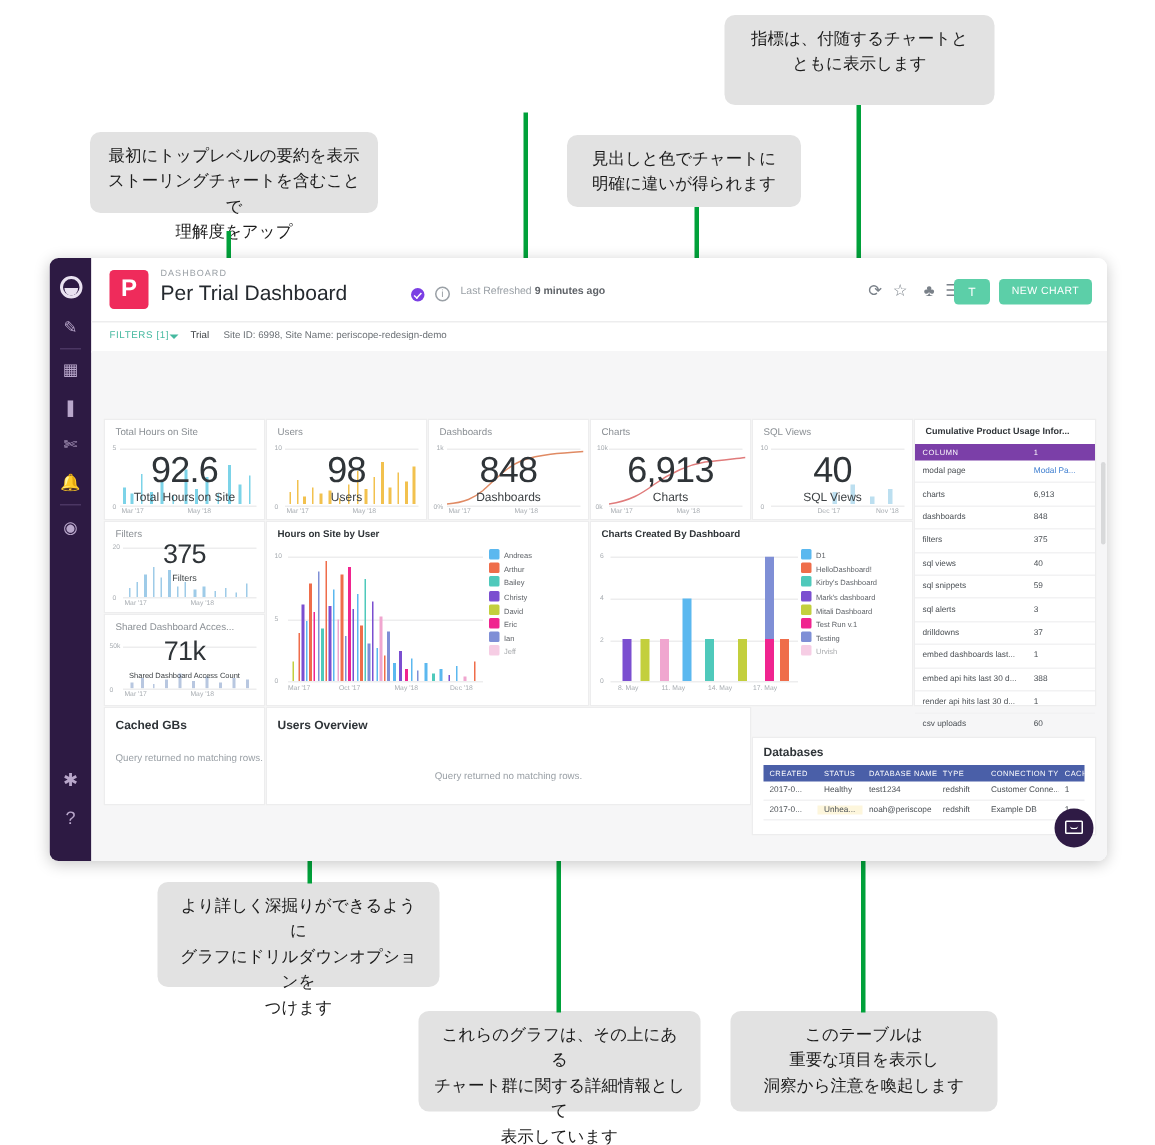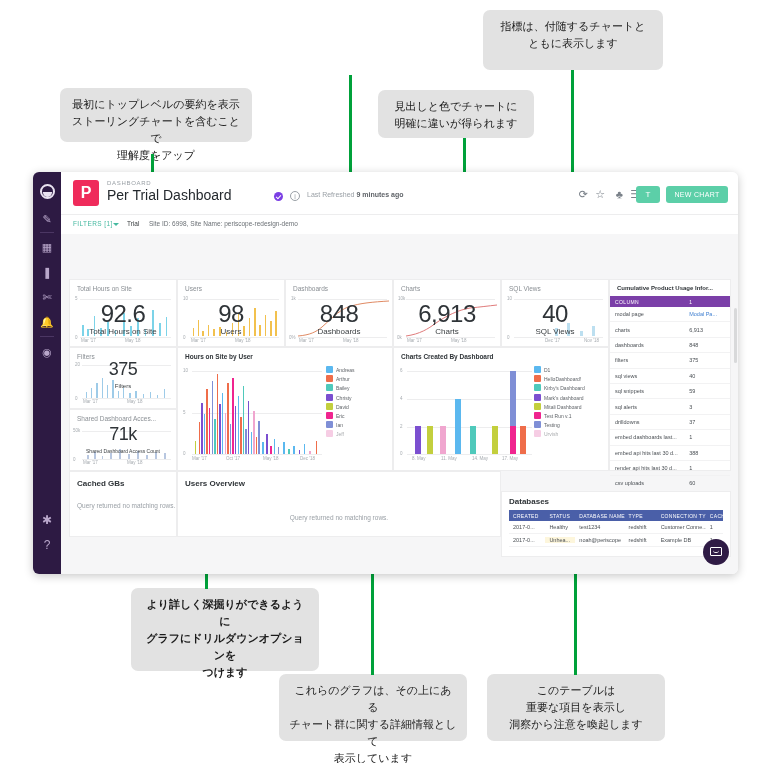--- a/index.html
+++ b/index.html
@@ -165,21 +165,21 @@
   <div class="conn conn-v" style="left:571px;top:70px;height:268px;"></div>
   <div class="dot" style="left:563px;top:330px;"></div>
 
   <div class="callout" style="left:378px;top:90px;width:156px;height:48px;"><span style="white-space:pre-line">見出しと色でチャートに
 明確に違いが得られます</span></div>
   <div class="conn conn-v" style="left:463px;top:138px;height:148px;"></div>
   <div class="conn conn-h" style="left:425px;top:285px;width:40px;"></div>
   <div class="conn conn-v" style="left:425px;top:285px;height:63px;"></div>
   <div class="dot" style="left:417px;top:341px;"></div>
 
-  <div class="callout" style="left:131px;top:588px;width:188px;height:83px;font-weight:bold;"><span style="white-space:pre-line">より詳しく深掘りができるように
+  <div class="callout" style="left:105px;top:588px;width:188px;height:70px;"><span style="white-space:pre-line">より詳しく深掘りができるように
 グラフにドリルダウンオプションを
 つけます</span></div>
   <div class="conn conn-v" style="left:205px;top:452px;height:137px;"></div>
   <div class="dot" style="left:197px;top:452px;"></div>
 
   <div class="callout" style="left:279px;top:674px;width:188px;height:67px;"><span style="white-space:pre-line">これらのグラフは、その上にある
 チャート群に関する詳細情報として
 表示しています</span></div>
   <div class="conn conn-v" style="left:371px;top:528px;height:147px;"></div>
   <div class="conn conn-h" style="left:331px;top:528px;width:42px;"></div>

